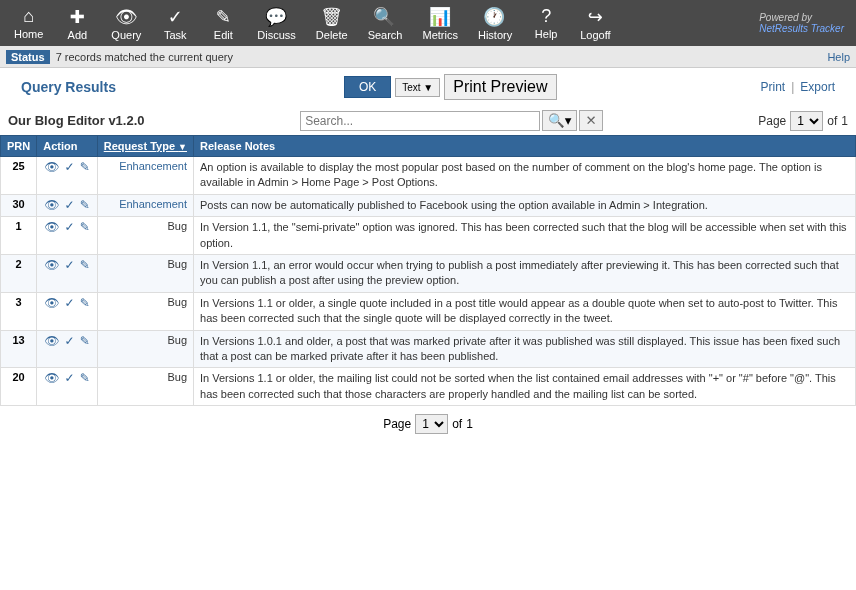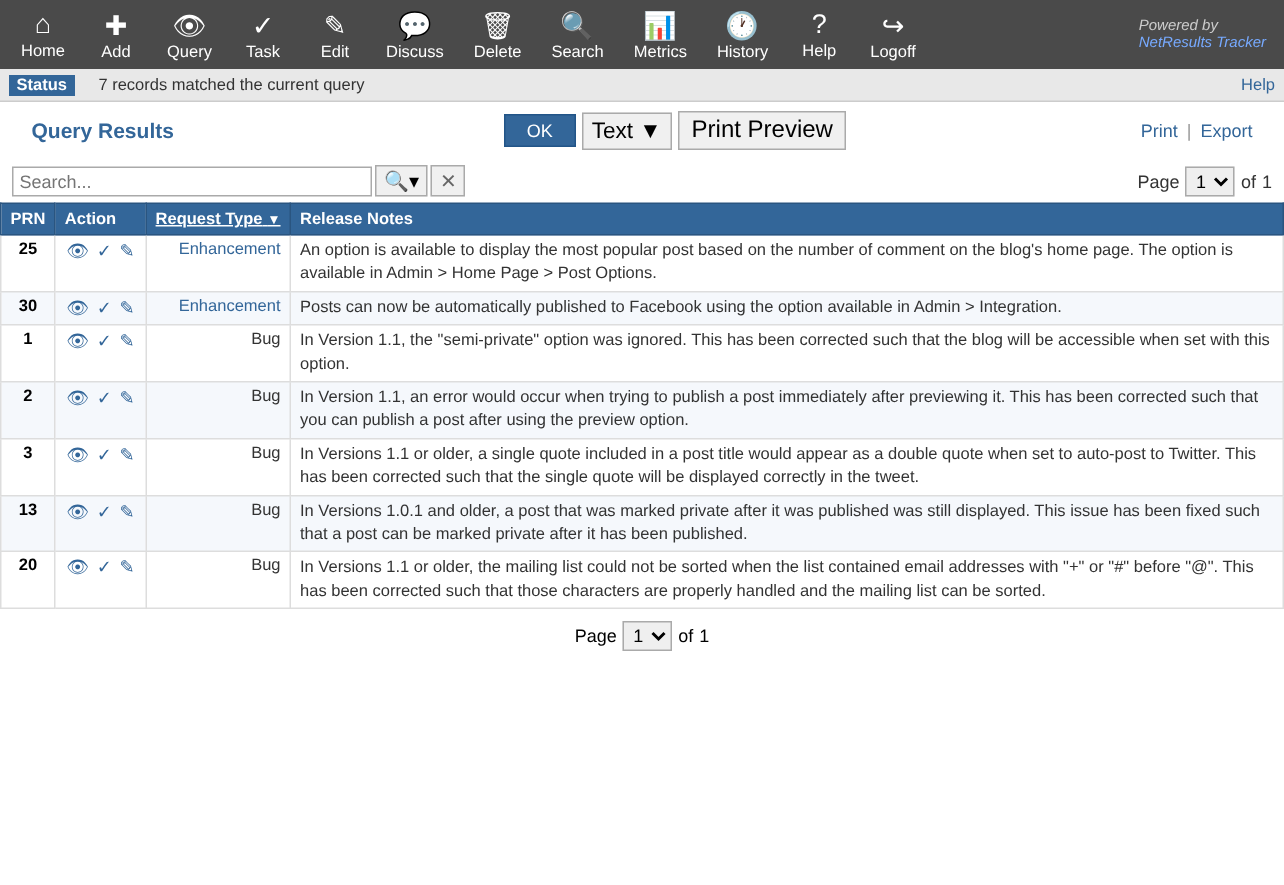--- a/index.html
+++ b/index.html
@@ -38,21 +38,21 @@
     
     .status-bar {
       background: #e8e8e8;
       border-bottom: 1px solid #ccc;
       display: flex;
       align-items: center;
       padding: 2px 6px;
       height: 22px;
       justify-content: space-between;
     }
-    .status-left { display: flex; align-items: center; gap: 16px; }
+    .status-left { display: flex; align-items: center; gap: 6px; }
     .status-badge {
       background: #336699;
       color: #fff;
       padding: 1px 5px;
       font-size: 11px;
       font-weight: bold;
     }
     .status-text { font-size: 11px; color: #333; }
     .help-link { color: #336699; font-size: 11px; text-decoration: none; }
 
@@ -76,21 +76,21 @@
       border: 1px solid #225588;
       padding: 3px 14px;
       cursor: pointer;
       font-size: 12px;
     }
     .btn-text-dropdown {
       background: #f0f0f0;
       border: 1px solid #aaa;
       padding: 3px 6px;
       cursor: pointer;
-      font-size: 15px;
+      font-size: 10px;
       display: flex;
       align-items: center;
       gap: 3px;
     }
     .btn-print-preview {
       background: #f0f0f0;
       border: 1px solid #aaa;
       padding: 3px 8px;
       cursor: pointer;
       font-size: 16px;
@@ -263,20 +263,21 @@
     <button class="btn-print-preview">Print Preview</button>
   </div>
   <div class="toolbar-right">
     <a class="toolbar-link">Print</a>
     <span class="toolbar-sep">|</span>
     <a class="toolbar-link">Export</a>
   </div>
 </div>
 
 <div class="search-row">
+  <span class="module-title">Our Blog Editor v1.2.0</span>
   <div class="search-center">
     <input class="search-input" type="text" placeholder="Search..." style="">
     <button class="search-btn">
       <span>🔍▾</span>
     </button>
     <button class="search-clear">
       <span>✕</span>
     </button>
   </div>
   <div class="page-info">

